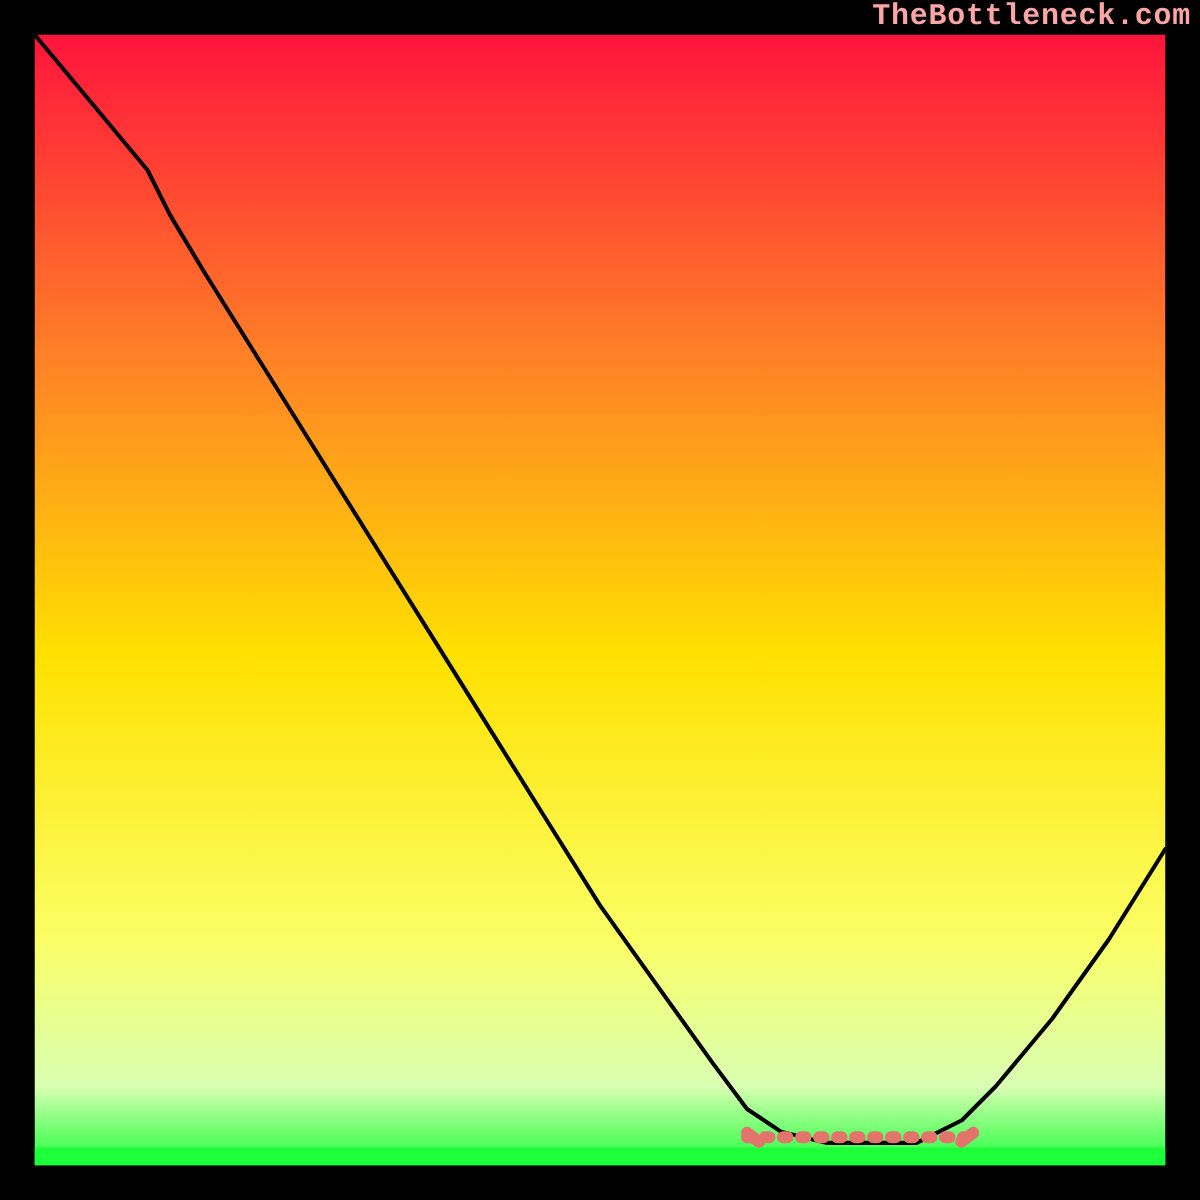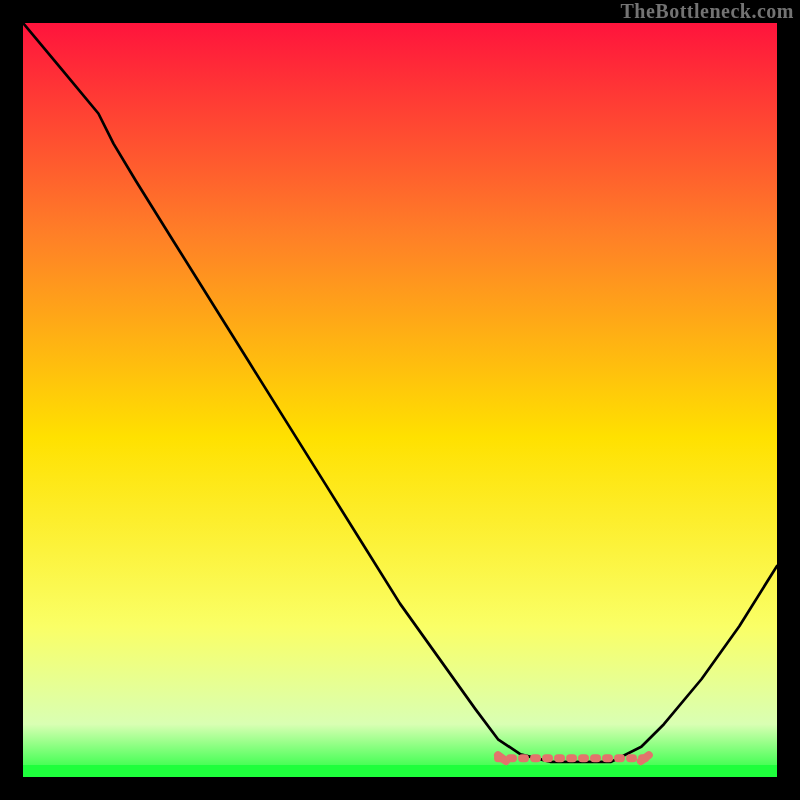--- a/index.html
+++ b/index.html
@@ -7,22 +7,22 @@
   .frame {
     position: relative;
     width: 800px;
     height: 800px;
     background: #000;
   }
   .watermark {
     position: absolute;
     top: 0;
     right: 6px;
-    color: #737373;
-    font-family: Liberation Serif, serif;
+    color: #fca5a5;
+    font-family: Liberation Mono, monospace;
     font-size: 20px;
     font-weight: bold;
     letter-spacing: 0.5px;
     z-index: 5;
   }
   .plot {
     position: absolute;
     left: 23px;
     top: 23px;
     width: 754px;

